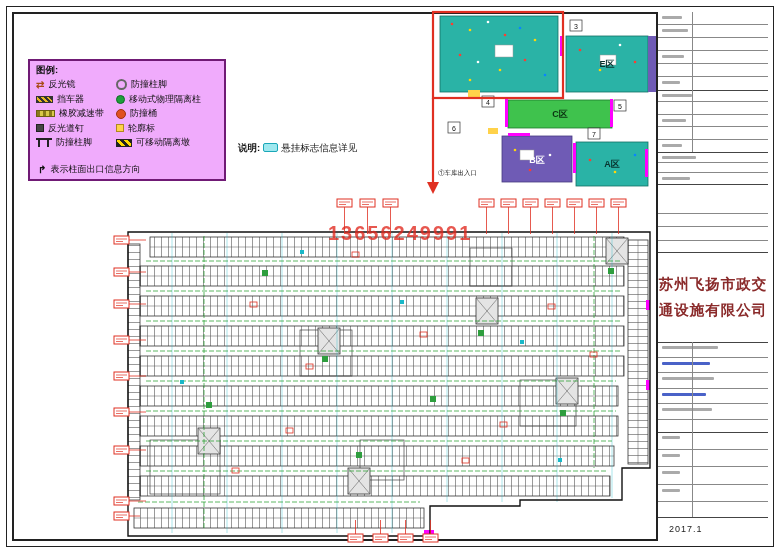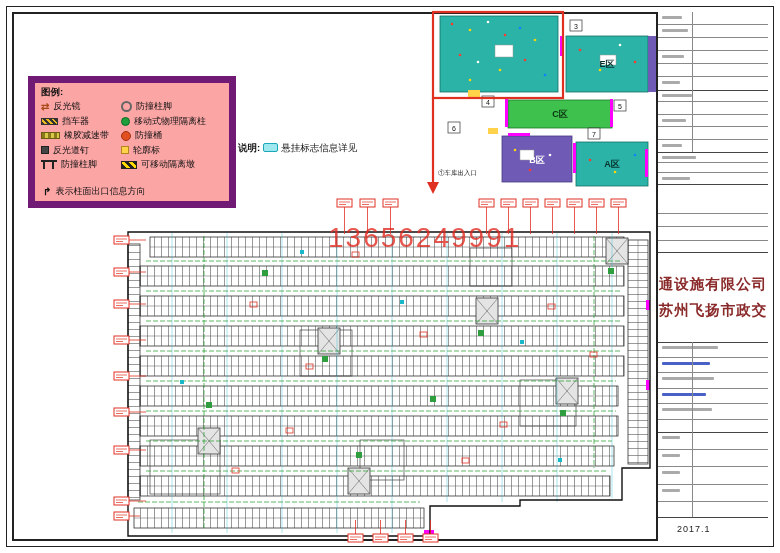--- a/index.html
+++ b/index.html
@@ -3,22 +3,22 @@
 <meta charset="utf-8">
 <style>
   html,body{margin:0;padding:0;background:#fff;}
   .page{position:relative;width:780px;height:553px;background:#fff;overflow:hidden;
         font-family:"Liberation Sans",sans-serif;color:#111;}
   .frame-outer{position:absolute;left:6px;top:6px;right:6px;bottom:6px;border:1px solid #222;}
   .frame-inner{position:absolute;left:12px;top:12px;right:12px;bottom:12px;border:2px solid #222;}
   svg.drawing{position:absolute;left:0;top:0;z-index:1;font-family:"Liberation Sans",sans-serif;}
 
   
-  .legend{position:absolute;left:28px;top:76px;width:194px;height:118px;border:7px solid #701a75;
-          font-size:9px;z-index:2;background:#fca5a5;}
+  .legend{position:absolute;left:28px;top:59px;width:194px;height:118px;border:2px solid #701a75;
+          font-size:9px;z-index:2;background:#f0abfc;}
   .legend-title{position:absolute;left:6px;top:3px;font-weight:bold;font-size:9.5px;}
   .legend-cols{position:absolute;left:6px;top:18px;right:2px;display:flex;gap:4px;}
   .lcol{display:flex;flex-direction:column;gap:3.5px;}
   .lcol.left{width:76px;}
   .litem{display:flex;align-items:center;gap:4px;height:11px;white-space:nowrap;}
   .legend-footer{position:absolute;left:8px;bottom:3px;display:flex;align-items:center;gap:4px;}
   .ico{display:inline-block;flex:0 0 auto;}
   .ico-mirror{color:#a84b18;font-weight:bold;font-size:10px;line-height:9px;}
   .ico-wheelstop{width:15px;height:5px;background:repeating-linear-gradient(45deg,#333 0 2px,#e8b722 2px 4px);border:0.5px solid #333;}
   .ico-bump{width:17px;height:5px;background:repeating-linear-gradient(90deg,#8a7a1a 0 3px,#d8c84a 3px 6px);border:0.5px solid #6b5e12;}
@@ -36,42 +36,42 @@
   
   .note{position:absolute;left:238px;top:119px;font-size:9.5px;line-height:14px;z-index:2;margin-top:22px;}
   .note b{font-weight:bold;}
   .ico-hang{display:inline-block;width:13px;height:7px;background:#9fe8ef;border:1px solid #1aa7b8;
             border-radius:2px;vertical-align:-1px;margin:0 3px;}
 
   
   .watermark{position:absolute;left:246px;top:222px;z-index:6;pointer-events:none;}
   .wm-text{font-family:"DejaVu Serif",serif;font-size:42px;font-weight:bold;letter-spacing:2px;
            color:rgba(224,40,30,0.5);}
-  .wm-phone{font-size:28px;font-weight:normal;letter-spacing:2px;color:rgba(224,40,30,0.78);
+  .wm-phone{font-size:20px;font-weight:bold;letter-spacing:2px;color:rgba(224,40,30,0.78);
             margin-left:82px;margin-top:0px;}
 
   
   .titleblock{position:absolute;left:656px;top:12px;width:110px;height:529px;border-left:2px solid #222;
               z-index:2;background:#fff;font-size:7px;color:#333;}
   .tb{position:absolute;left:0;right:0;border-bottom:1px solid #444;overflow:hidden;}
   .tb-rows .tb-row{border-bottom:1px solid #888;position:relative;}
   .tb-rows .tb-row:last-child{border-bottom:none;}
   .tb-s1{top:0;height:78px;}   .tb-s1 .tb-row{height:12px;}
   .tb-s2{top:78px;height:62px;} .tb-s2 .tb-row{height:11.4px;}
   .tb-s3{top:140px;height:32px;} .tb-s3 .tb-row{height:9.7px;}
   .tb-div::after{content:"";position:absolute;left:34px;top:0;bottom:0;border-left:1px solid #888;}
   .tb-s4{top:172px;height:16px;line-height:15px;text-align:center;font-size:9px;font-weight:bold;
          letter-spacing:2px;color:#222;}
   .tb-s5{top:188px;height:52px;} .tb-s5 .tb-row{height:12.5px;}
   .tb-s6{top:240px;height:90px;display:flex;flex-direction:column;justify-content:center;
          align-items:center;gap:7px;}
   .tb-company{font-size:14.5px;font-weight:bold;letter-spacing:1px;color:#8a2a2a;white-space:nowrap;}
   .tb-s7{top:330px;height:90px;} .tb-s7 .tb-row{height:14.6px;}
   .tb-s8{top:420px;height:85px;} .tb-s8 .tb-row{height:16.6px;}
-  .tb-s9{top:505px;height:24px;border-bottom:none;display:flex;align-items:center;padding-left:19px;}
+  .tb-s9{top:505px;height:24px;border-bottom:none;display:flex;align-items:center;padding-left:11px;}
   .tb-date{font-size:9px;color:#222;letter-spacing:1px;}
   .bar{display:inline-block;height:3px;background:#aaa;border-radius:1px;margin:4px 0 0 4px;vertical-align:top;}
   .bar.blue{background:#4a62c8;}
 </style>
 </head>
 <body>
 
 <div class="page">
   <div class="frame-outer"></div>
   <div class="frame-inner"></div>
@@ -364,22 +364,22 @@
       <div class="tb-row"></div>
       <div class="tb-row"><span class="bar" style="width:28px"></span></div>
     </div>
     <div class="tb tb-s5 tb-rows">
       <div class="tb-row"></div>
       <div class="tb-row"></div>
       <div class="tb-row"></div>
       <div class="tb-row"></div>
     </div>
     <div class="tb tb-s6">
+      <span class="tb-company">苏州飞扬市政交</span>
       <span class="tb-company">通设施有限公司</span>
-      <span class="tb-company">苏州飞扬市政交</span>
     </div>
     <div class="tb tb-s7 tb-rows tb-div">
       <div class="tb-row"><span class="bar" style="width:56px"></span></div>
       <div class="tb-row"><span class="bar blue" style="width:48px"></span></div>
       <div class="tb-row"><span class="bar" style="width:52px"></span></div>
       <div class="tb-row"><span class="bar blue" style="width:44px"></span></div>
       <div class="tb-row"><span class="bar" style="width:50px"></span></div>
       <div class="tb-row"></div>
     </div>
     <div class="tb tb-s8 tb-rows tb-div">

